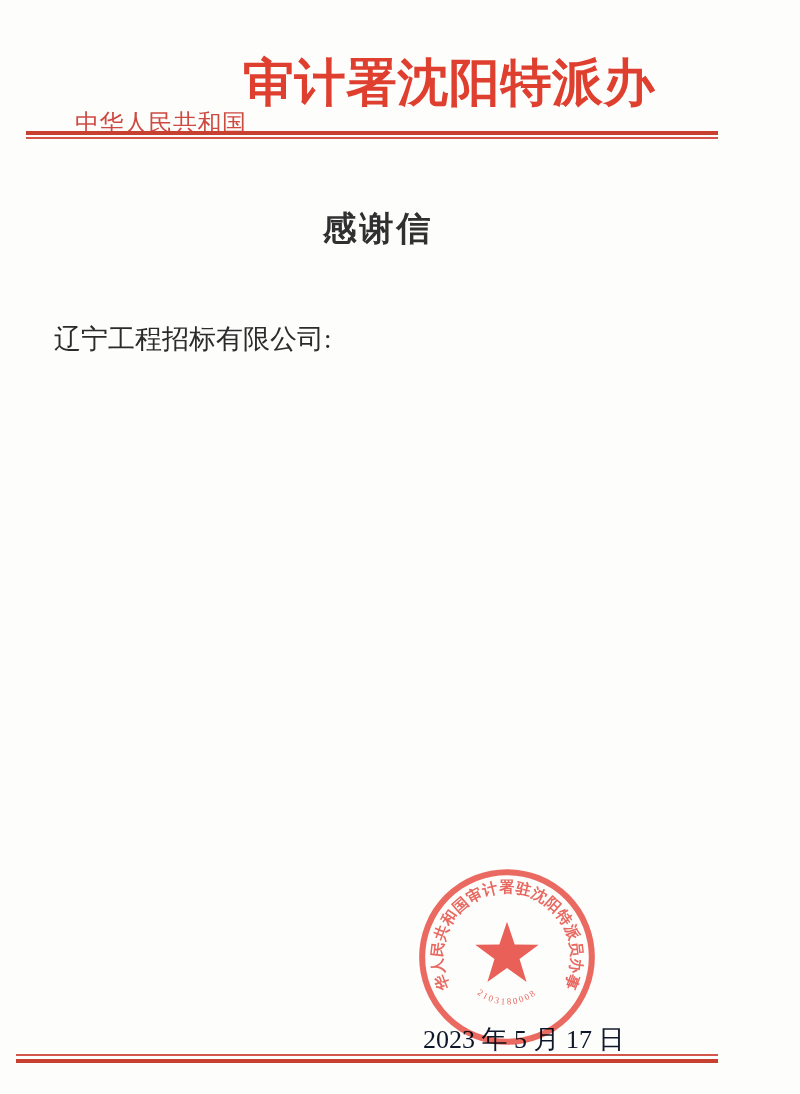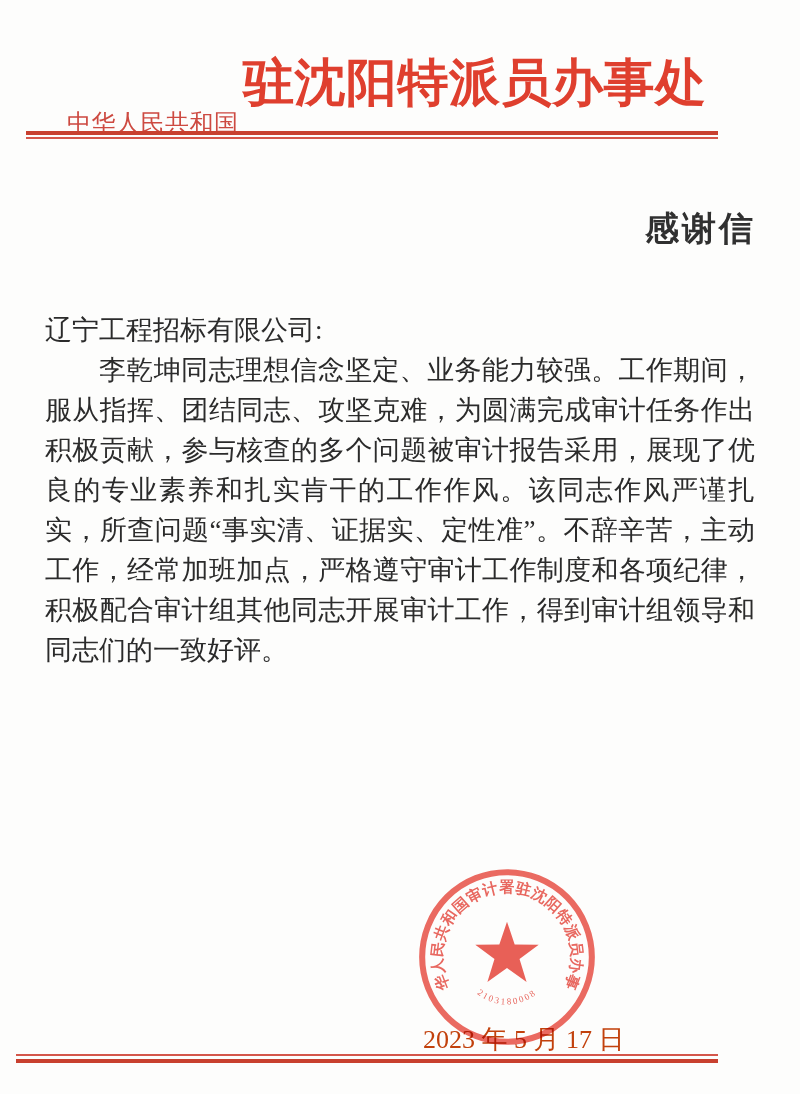--- a/index.html
+++ b/index.html
@@ -7,21 +7,21 @@
     position:relative;
     width:800px;height:1094px;
     margin:0 auto;
     background:#fdfdfc;
     overflow:hidden;
     font-family:"Liberation Serif","DejaVu Serif",serif;
     color:#2b2b2b;
   }
   
   .agency{
-    position:absolute;left:67px;top:61px;
+    position:absolute;left:75px;top:61px;
     color:#cd4a41;
     font-size:24px;line-height:25px;
     white-space:pre;
     letter-spacing:0.5px;
   }
   .office{
     position:absolute;left:243px;top:54px;
     color:#df3f2e;
     font-size:51px;line-height:58px;
     font-weight:bold;
@@ -32,43 +32,43 @@
   .rule{position:absolute;}
   .rule-top{top:131px;left:26px;width:692px;}
   .rule-top .thick{height:4px;background:#c8402f;}
   .rule-top .thin{height:2px;background:#d4564a;margin-top:2px;}
   .rule-bottom{top:1054px;left:16px;width:702px;}
   .rule-bottom .thin{height:2px;background:#d4564a;}
   .rule-bottom .thick{height:4px;background:#c8402f;margin-top:3px;}
   
   .title{
     position:absolute;top:206px;left:0;right:44px;
-    margin:0;text-align:right;
+    margin:0;text-align:center;
     font-size:34px;font-weight:bold;color:#303030;
     letter-spacing:3px;
   }
   
   .body{
     position:absolute;top:310px;left:45px;width:710px;
     font-size:27px;line-height:40px;
     text-align:justify;
   }
-  .body p{margin:0;}
+  .body p{margin:9px;}
   .salutation{text-indent:0;}
   .paras p{text-indent:2em;margin-top:6px;}
   .paras p:first-child{margin-top:0;}
   
   .signature{
     position:absolute;left:413px;top:981px;
     font-size:25px;letter-spacing:1.5px;color:#1e1e1e;
     white-space:nowrap;
   }
   .date{
     position:absolute;left:423px;top:1022px;
-    font-size:26px;color:#c2410c;
+    font-size:26px;color:#0f172a;
     white-space:nowrap;
   }
   
   .stamp{
     position:absolute;left:406px;top:856px;
     width:202px;height:202px;
     mix-blend-mode:multiply;
     opacity:0.88;
   }
   .stamp .ring{fill:none;stroke:#ea564c;stroke-width:6;}
@@ -79,34 +79,33 @@
 </style>
 </head>
 <body>
 
 <div class="page">
 
   <header>
     <div class="agency">
       <div>中华人民共和国</div>
     </div>
-    <div class="office">驻沈阳特派员办事处</div>
+    <div class="office">审计署沈阳特派办</div>
   </header>
 
   <div class="rule rule-top">
     <div class="thick"></div>
     <div class="thin"></div>
   </div>
 
   <h1 class="title">感谢信</h1>
 
   <main class="body">
     <p class="salutation">辽宁工程招标有限公司:</p>
     <div class="paras">
-        <p>李乾坤同志理想信念坚定、业务能力较强。工作期间，服从指挥、团结同志、攻坚克难，为圆满完成审计任务作出积极贡献，参与核查的多个问题被审计报告采用，展现了优良的专业素养和扎实肯干的工作作风。该同志作风严谨扎实，所查问题“事实清、证据实、定性准”。不辞辛苦，主动工作，经常加班加点，严格遵守审计工作制度和各项纪律，积极配合审计组其他同志开展审计工作，得到审计组领导和同志们的一致好评。</p>
       </div>
   </main>
 
   <div class="date">2023 年 5 月 17 日</div>
 
   <svg class="stamp" viewBox="0 0 200 200" xmlns="http://www.w3.org/2000/svg" aria-hidden="true">
     <defs>
       <path id="arcTop" d="M 44.58 132 A 64 64 0 1 1 155.42 132"></path>
       <path id="arcBot" d="M 54.6 112.2 A 47 47 0 0 0 145.4 112.2"></path>
     </defs>

